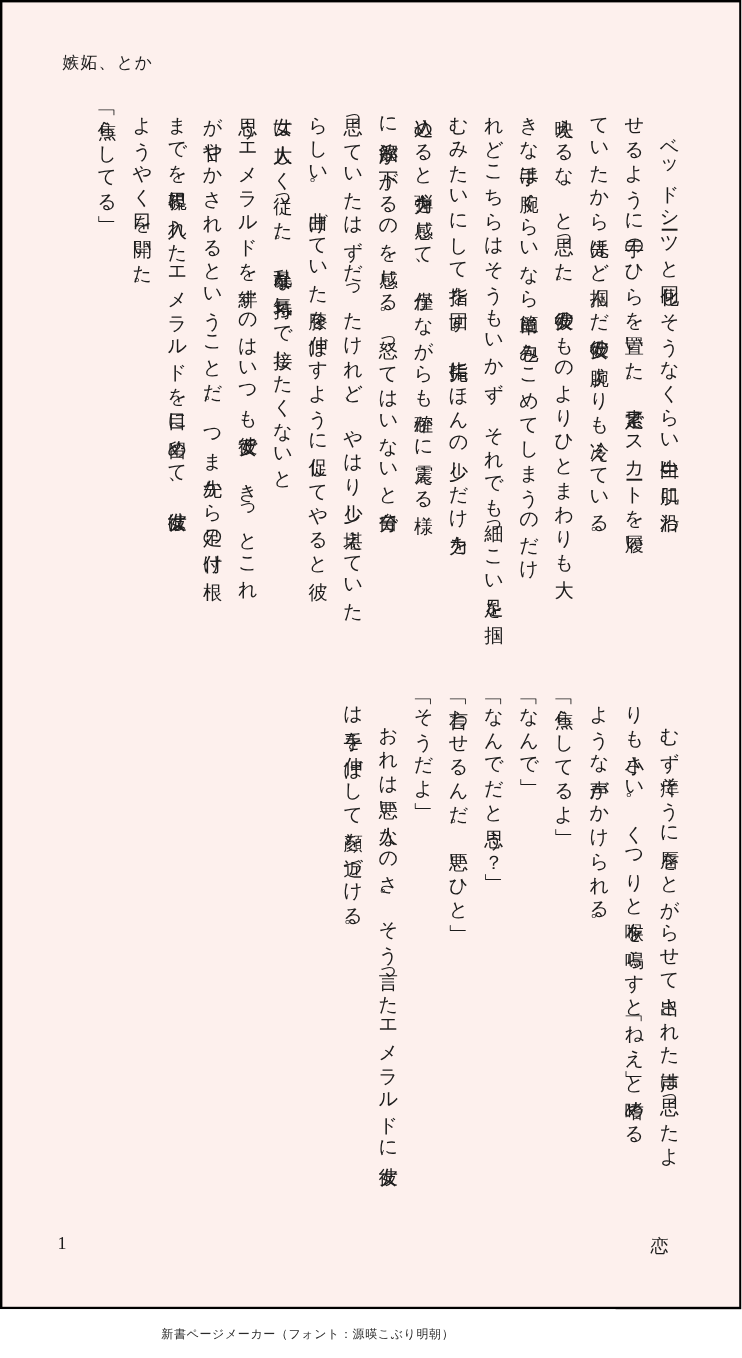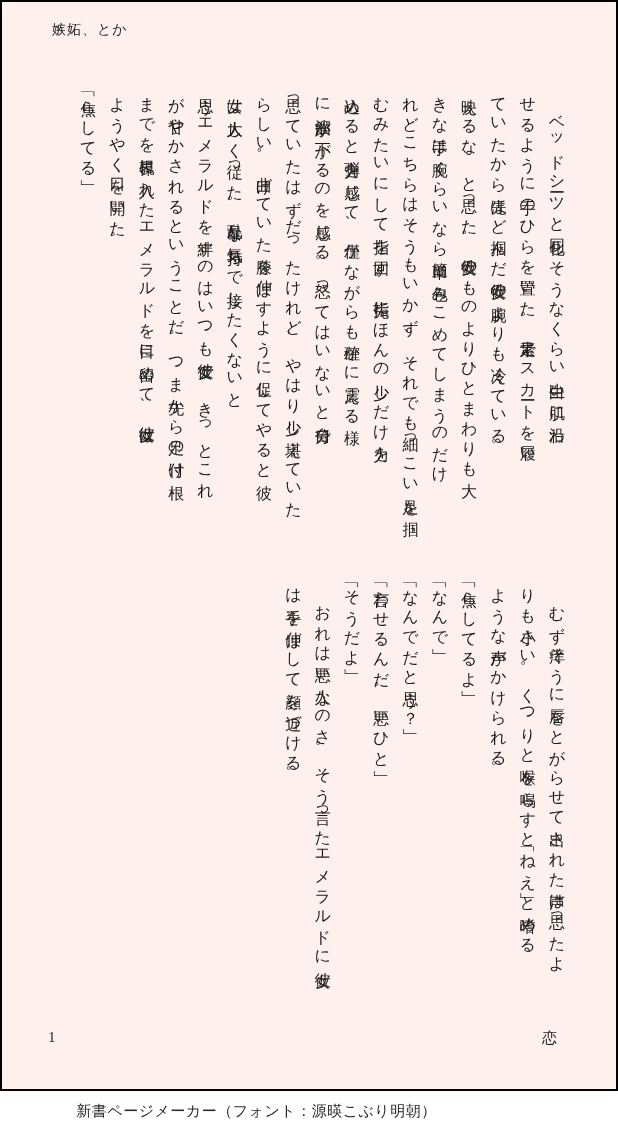--- a/index.html
+++ b/index.html
@@ -19,21 +19,21 @@
     font-family:"Liberation Serif","DejaVu Serif",serif;
     overflow:hidden;
   }
   .page{
     position:absolute;left:0;top:0;
     width:618px;height:1091px;
     background:var(--page-bg);
     border:2px solid var(--border);
   }
   .page-title{
-    position:absolute;left:50px;top:19px;
+    position:absolute;left:50px;top:42px;
     font-size:14px;letter-spacing:1px;
     white-space:nowrap;
   }
   .vblock{
     position:absolute;right:44px;
     writing-mode:vertical-rl;
     text-orientation:mixed;
     font-size:16px;
     letter-spacing:1.8px;
     line-height:29.3px;
@@ -49,21 +49,21 @@
   .running-title{
     position:absolute;right:59px;top:1027px;
     font-size:15px;
   }
   .footer{
     position:absolute;left:0;top:1091px;
     width:513px;height:41px;
     display:flex;align-items:center;justify-content:center;
     background:var(--outer-bg);
     color:var(--footer-text);
-    font-size:15px;letter-spacing:0.5px;
+    font-size:10px;letter-spacing:0.5px;
     white-space:nowrap;
   }
 </style>
 </head>
 <body>
 
 <div class="canvas">
   <div class="page">
     <div class="page-title">嫉妬、とか</div>
 

